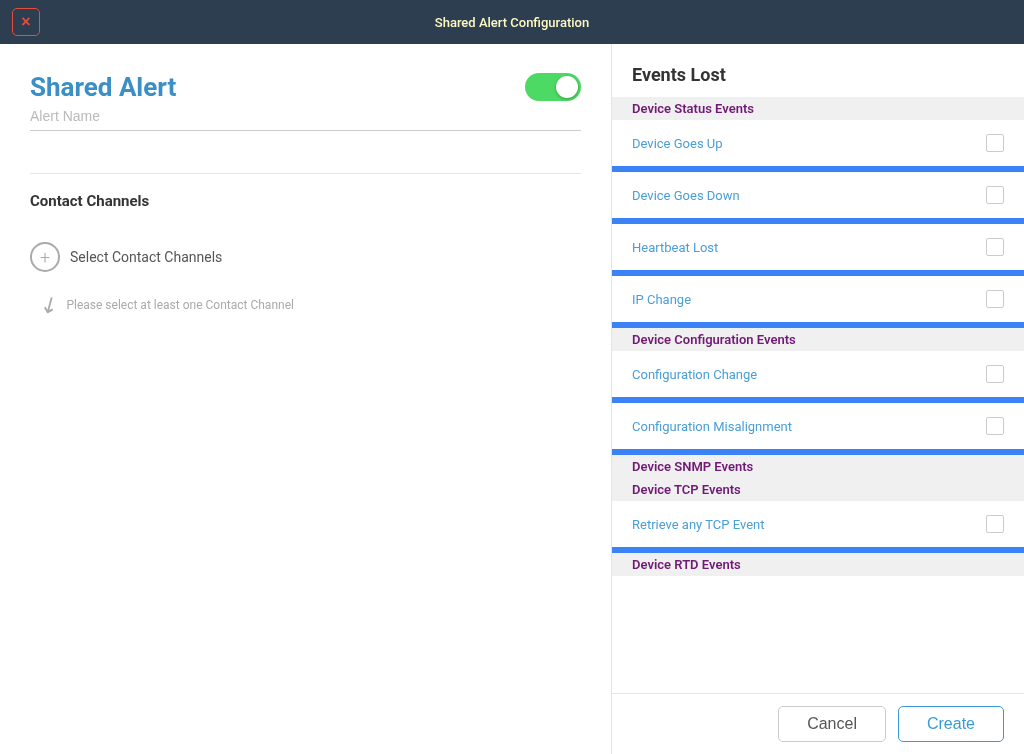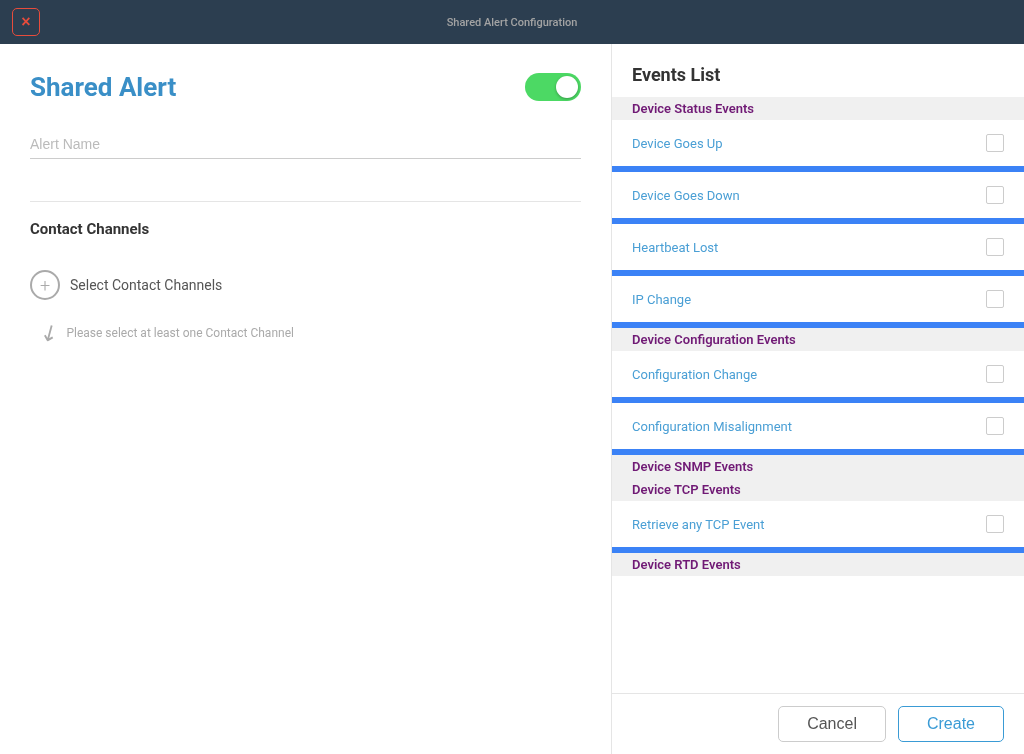--- a/index.html
+++ b/index.html
@@ -14,22 +14,22 @@
     
     .title-bar {
       background: #2c3e50;
       height: 44px;
       display: flex;
       align-items: center;
       justify-content: center;
       position: relative;
     }
     .title-bar-title {
-      color: #a3a3a3;
-      font-size: 11px;
+      color: #fef9c3;
+      font-size: 13px;
       font-weight: 500;
     }
     .close-btn {
       position: absolute;
       left: 12px;
       top: 50%;
       transform: translateY(-50%);
       width: 28px;
       height: 28px;
       background: transparent;
@@ -56,21 +56,20 @@
       padding: 28px 30px;
       border-right: 1px solid #e5e5e5;
       display: flex;
       flex-direction: column;
     }
 
     .shared-alert-header {
       display: flex;
       align-items: center;
       justify-content: space-between;
-      margin-bottom: 28px;
     }
     .shared-alert-title {
       font-size: 26px;
       font-weight: 700;
       color: #3a8fc7;
     }
 
     
     .toggle-container {
       position: relative;
@@ -328,21 +327,21 @@
 
     <div class="channel-hint">
       <span class="hint-arrow">↙</span>
       <span class="hint-text">Please select at least one Contact Channel</span>
     </div>
 
   </div>
 
   <div class="right-panel" style="position:relative;">
 
-    <div class="events-header">Events List</div>
+    <div class="events-header">Events Lost</div>
 
     <div class="events-list" id="events-list-container">
 
     <div class="event-category">Device Status Events</div>
         <div class="event-item">
           <span class="event-item-label">Device Goes Up</span>
           <input type="checkbox" class="event-checkbox" style="">
         </div>
         <div class="event-item">
           <span class="event-item-label">Device Goes Down</span>

